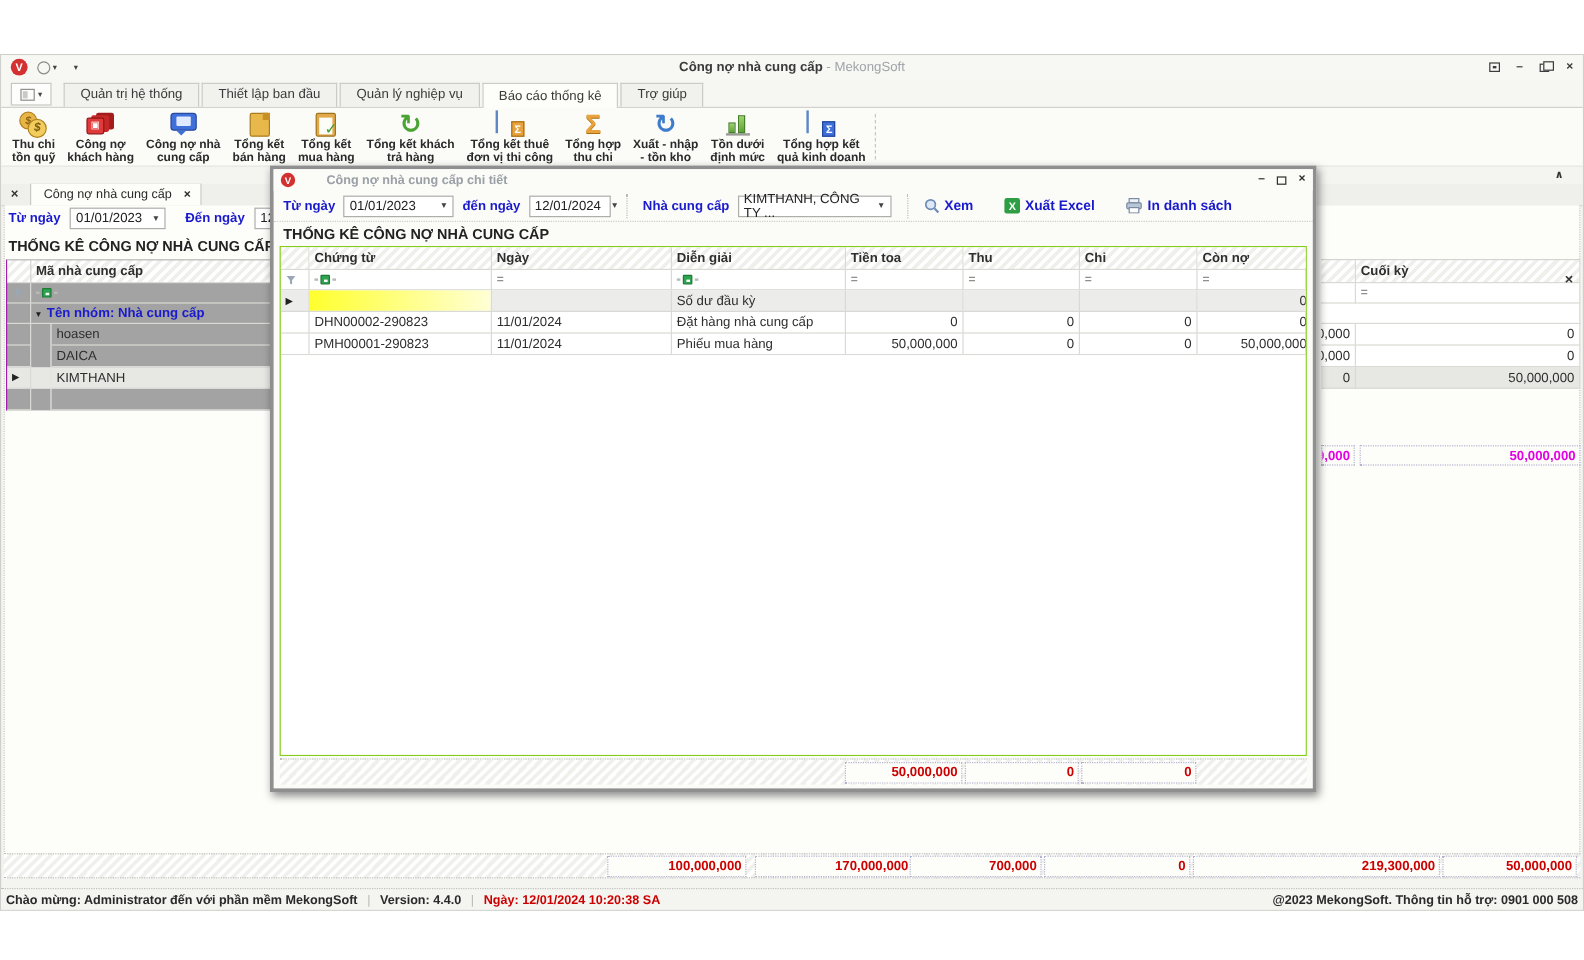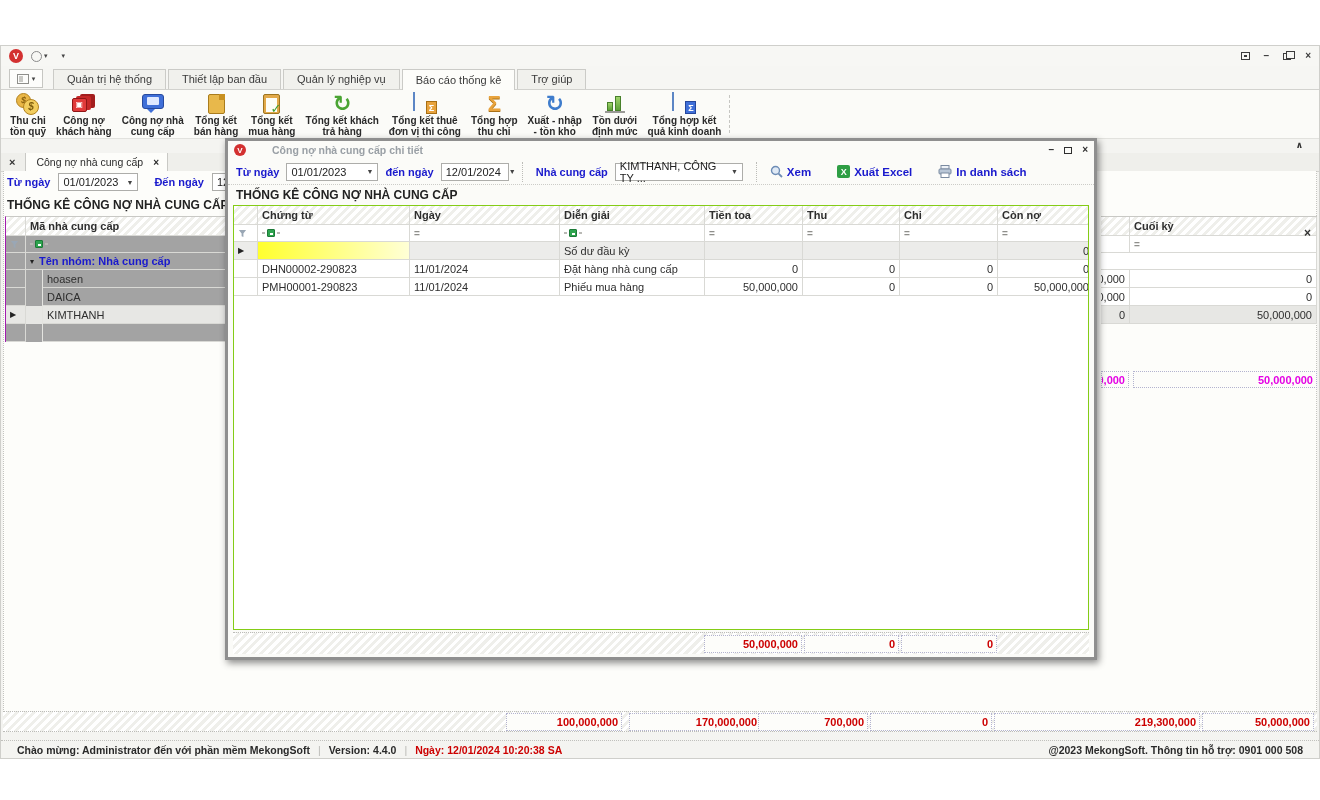--- a/index.html
+++ b/index.html
@@ -124,21 +124,21 @@
   .magenta { color:#e400e4 !important; font-weight:bold; }
   .rtotal { position:absolute; left:1100px; top:325px; width:216px; height:17px; display:flex; gap:4px; }
   .tcell { border:1px dotted #b3b3cf; font-size:11px; display:flex; align-items:center; justify-content:flex-end; padding:0 3px; background:#fdfdfa; overflow:hidden; white-space:nowrap; }
 
   
   .grandrow { position:absolute; left:2px; right:2px; top:665px; height:21px; border-top:1px dotted #bcbcb8; border-bottom:1px dotted #bcbcb8; }
   .grandrow .tcell { position:absolute; top:1px; height:18px; color:#cc0000; font-weight:bold; }
 
   
   .statusbar { position:absolute; left:0; right:0; bottom:0; height:18px; background:#f4f4f1; border-top:1px dotted #c0c0bc;
-    display:flex; align-items:center; padding:0 16px; font-size:10.5px; font-weight:bold; color:#2a2a2a; }
+    display:flex; align-items:center; padding:0 4px; font-size:10.5px; font-weight:bold; color:#2a2a2a; }
   .statussep { color:#b9b9b5; margin:0 8px; font-weight:normal; }
   .statdate { color:#cc0000; }
   .statright { margin-left:auto; }
 
   
   .modal { position:absolute; left:225px; top:138px; width:872px; height:522px; background:#fbfbf8;
     border:3px solid #8f8f8f; box-shadow:2px 3px 7px rgba(0,0,0,.45); z-index:10; display:flex; flex-direction:column; }
   .mtitle { height:18px; display:flex; align-items:center; padding:0 6px; background:#fbfbf8; }
   .mtitle .txt { color:#9aa0a6; font-weight:bold; font-size:10.5px; margin-left:18px; }
   .mctrls { margin-left:auto; display:flex; align-items:center; gap:10px; }
@@ -164,20 +164,24 @@
 <body>
 
 <div class="stage">
   <div class="app">
 
     <div class="titlebar">
       <span class="vlogo">V</span>
       <span class="qa-circle"></span>
       <span class="tiny-arrow">▾</span>
       <span class="tiny-arrow">▾</span>
+      <span class="tb-title">
+        <span class="t1">Công nợ nhà cung cấp</span>
+        <span class="t2">- MekongSoft</span>
+      </span>
       <span class="wctrls">
         <span class="wc-fit"></span>
         <span class="wc">–</span>
         <span class="wc-restore"></span>
         <span class="wc">×</span>
       </span>
     </div>
 
     <div class="ribbontabs">
       <span class="appmenu-btn">

